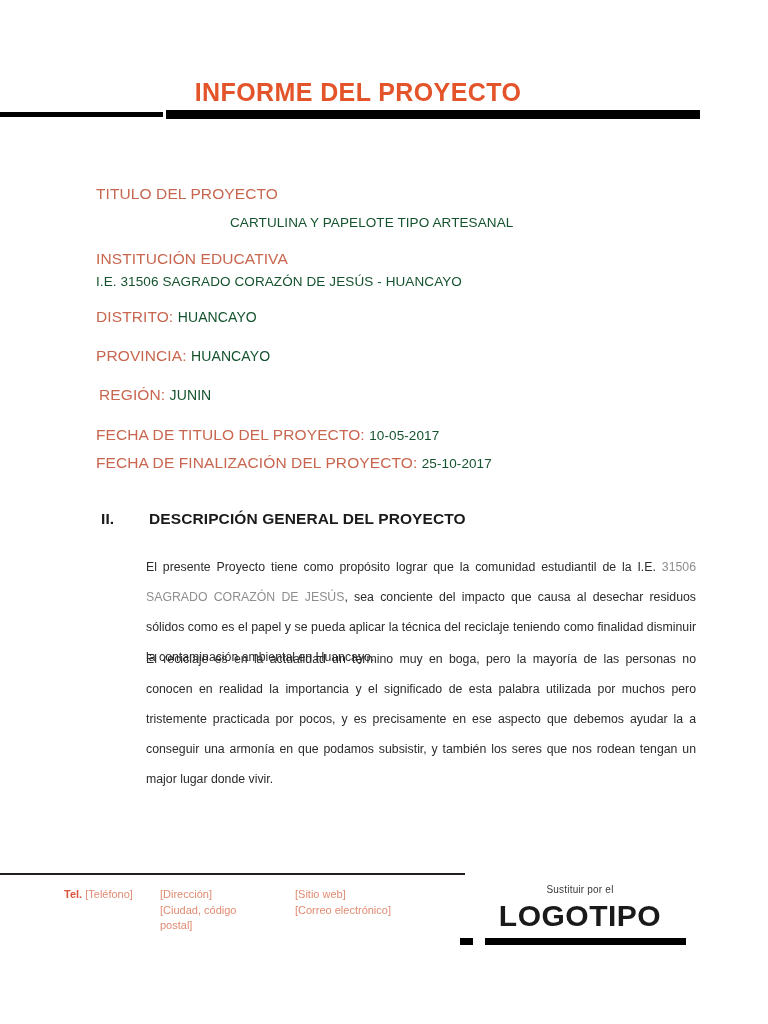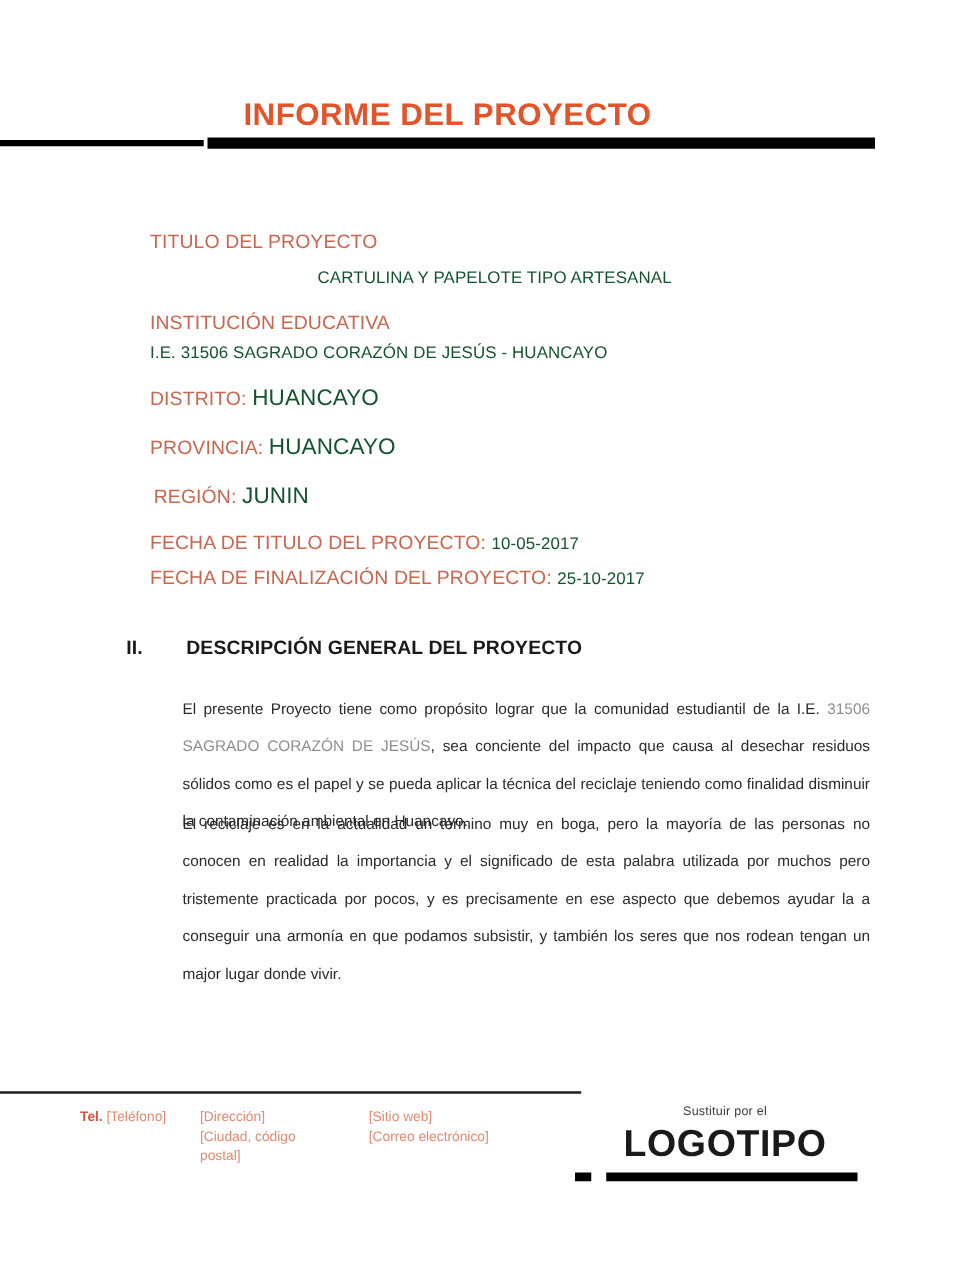--- a/index.html
+++ b/index.html
@@ -65,21 +65,21 @@
     position: absolute;
     left: 96px;
     top: 150px;
     font-size: 15.5px;
     font-weight: bold;
     color: #1a1a1a;
     letter-spacing: 0.1px;
   }
   .section-one-title .num { margin-right: 7px; }
 
-  .field-block { position: absolute; left: 96px; margin-left: 24px; }
+  .field-block { position: absolute; left: 96px; }
   .label {
     color: #c8664f;
     font-size: 15.5px;
     letter-spacing: 0.1px;
   }
   .value {
     color: #14532d;
     font-size: 13.5px;
     letter-spacing: 0.1px;
   }
@@ -89,21 +89,21 @@
   .f-institucion { top: 250px; }
   .f-inst-val    { top: 274px; font-size: 13px; }
   .f-distrito    { top: 308px; }
   .f-provincia   { top: 347px; }
   .f-region      { top: 386px; left: 99px; }
   .f-inicio      { top: 426px; }
   .f-fin         { top: 454px; }
 
   .f-distrito .value,
   .f-provincia .value,
-  .f-region .value { font-size: 18px; }
+  .f-region .value { font-size: 14px; }
   .f-inicio .value,
   .f-fin .value { font-size: 13.5px; }
 
   
   .section-two-title {
     position: absolute;
     left: 101px;
     top: 510px;
     font-size: 15.5px;
     font-weight: bold;

